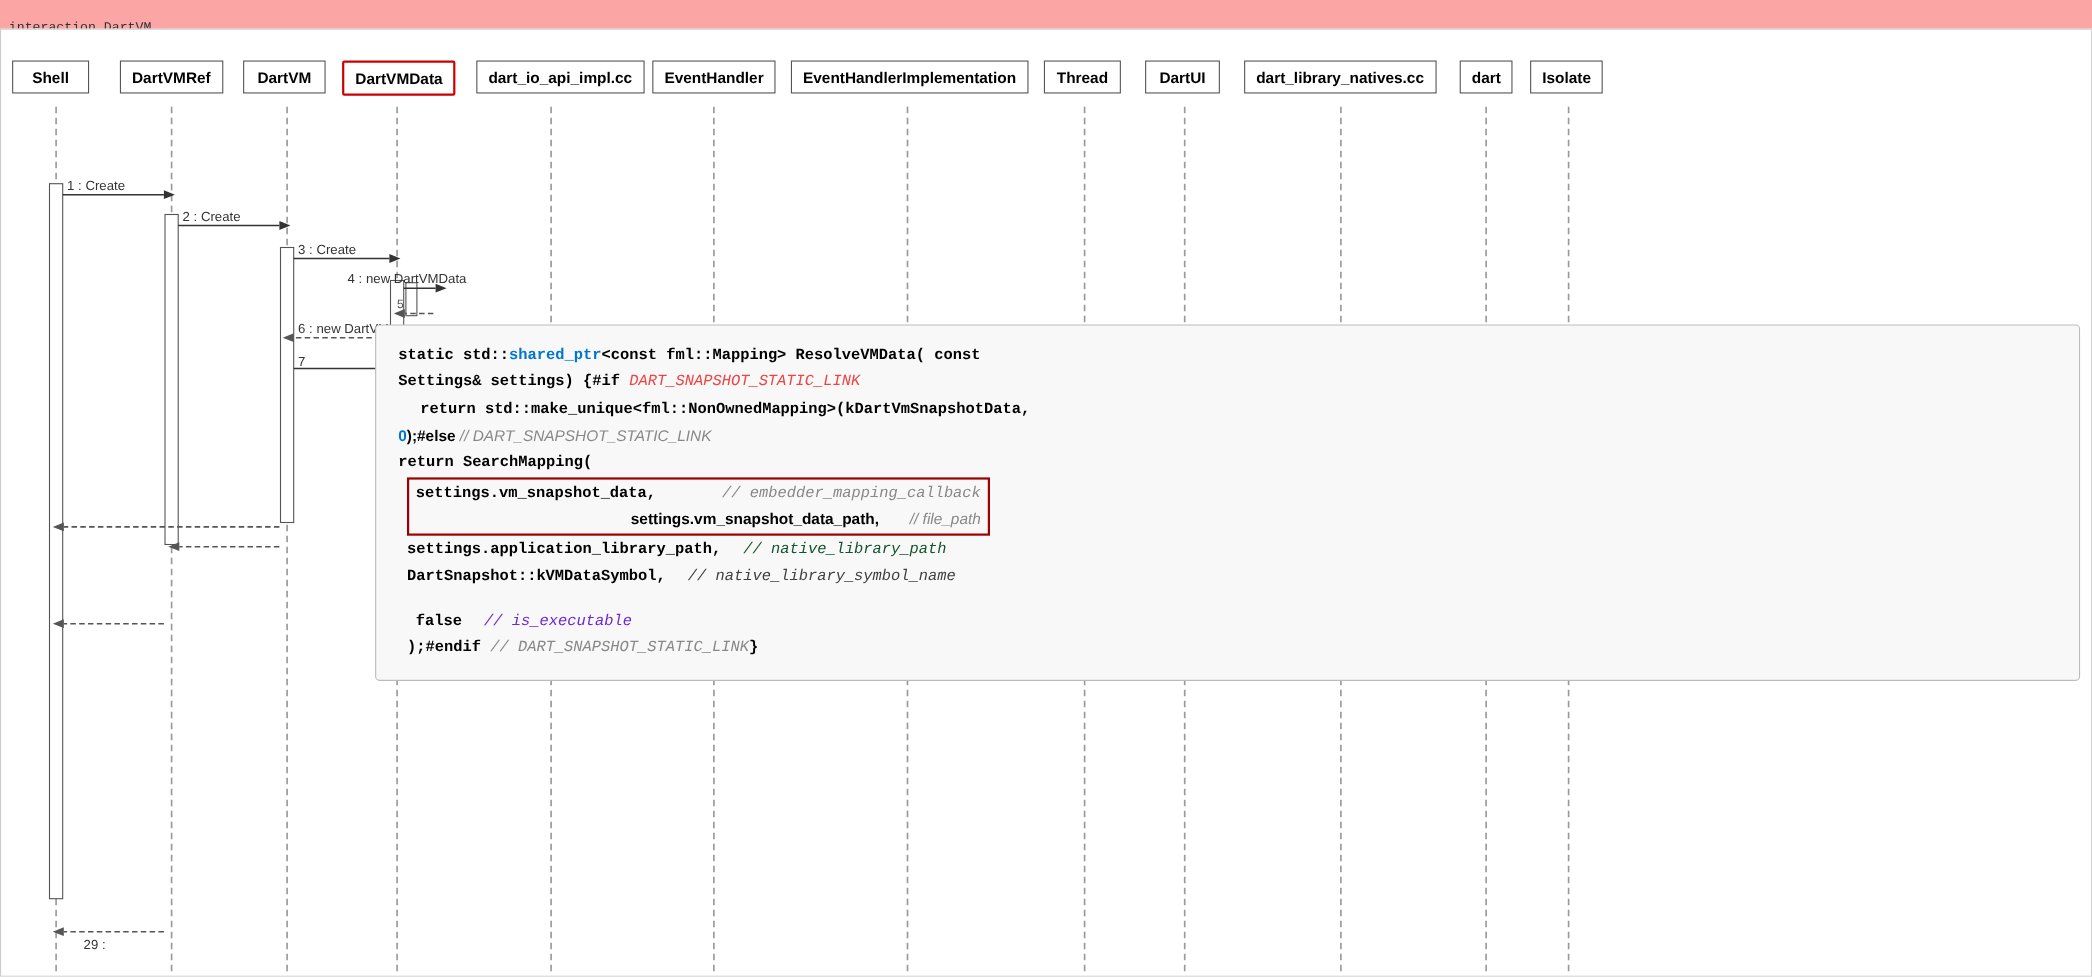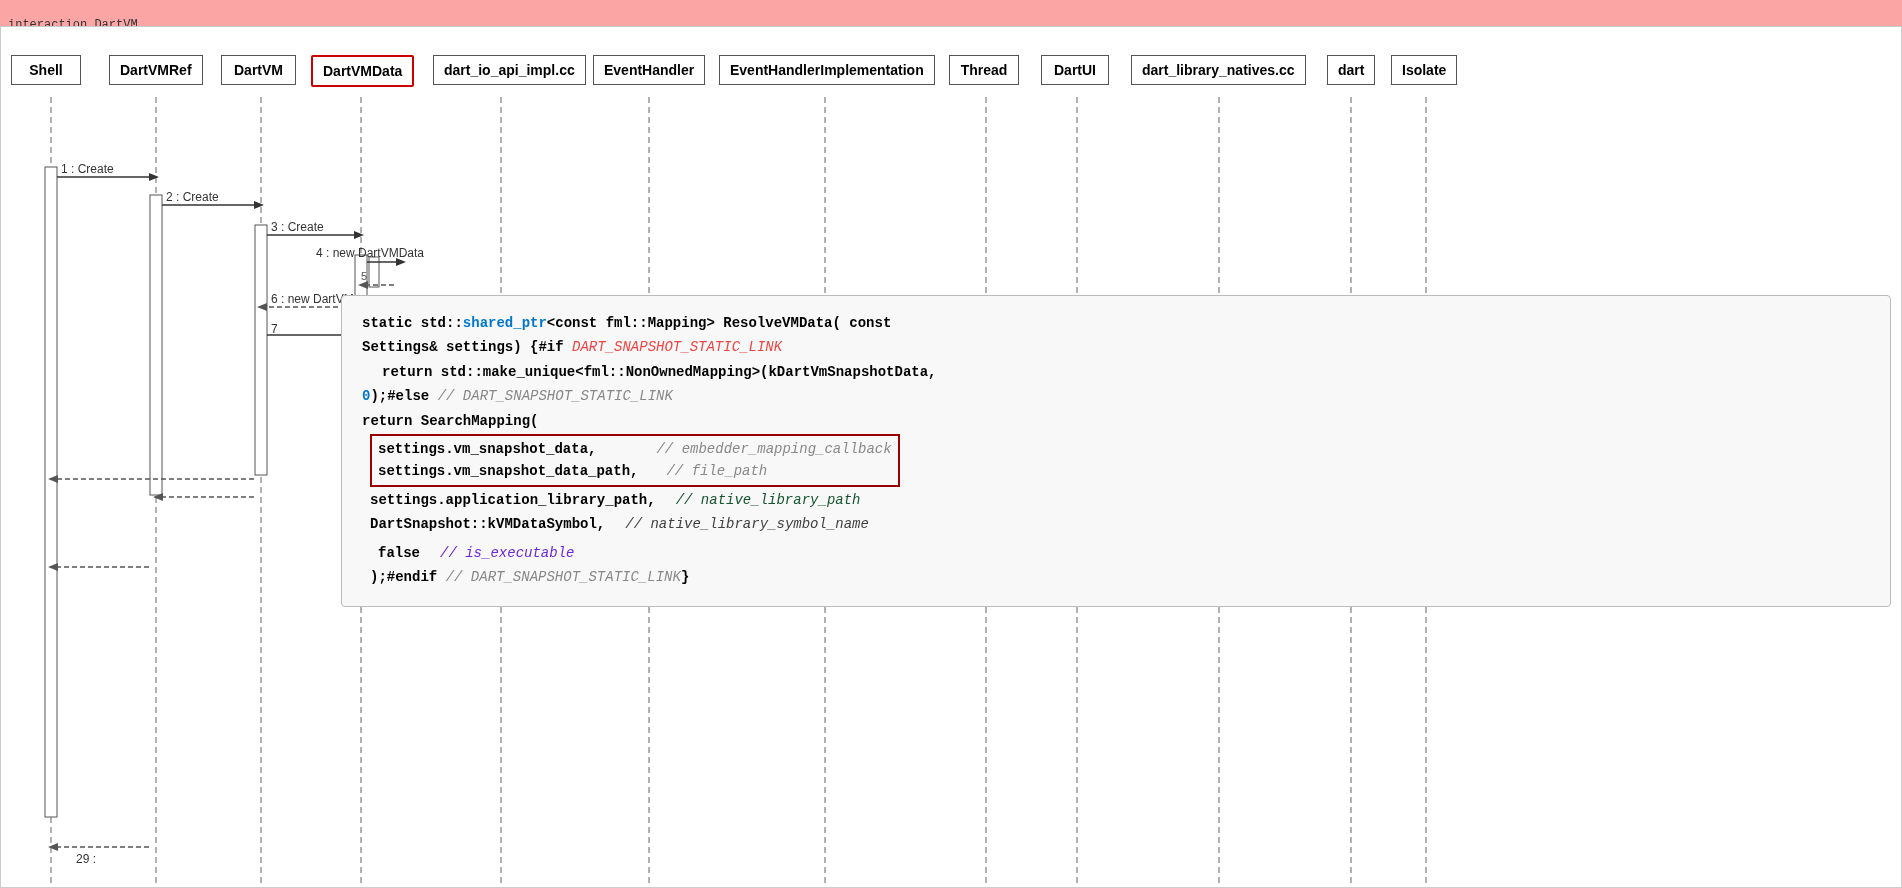--- a/index.html
+++ b/index.html
@@ -213,43 +213,43 @@
   <div class="code-popup">
     <div style="font-family: 'Courier New', monospace; margin-bottom:2px;">
       <span style="font-weight:bold;">static  std::</span><span style="color:#0077cc; font-weight:bold;">shared_ptr</span><span style="font-weight:bold;">&lt;const  fml::Mapping&gt;  ResolveVMData(        const</span>
     </div>
     <div style="font-family: 'Courier New', monospace; margin-bottom:2px;">
       <span style="font-weight:bold;">Settings&amp; settings) {</span><span style="font-weight:bold;">#if </span><span style="color:#ef4444; font-style:italic;">DART_SNAPSHOT_STATIC_LINK</span>
     </div>
     <div style="font-family: 'Courier New', monospace; margin-bottom:2px;">
       <span style="font-weight:bold;margin-left:20px;">        return    std::make_unique&lt;fml::NonOwnedMapping&gt;(kDartVmSnapshotData,</span>
     </div>
-    <div style="font-family: Liberation Mono, monospace; margin-bottom:2px;">
+    <div style="font-family: Liberation Sans, sans-serif; margin-bottom:2px;">
       <span style="color:#0077cc; font-weight:bold;">0</span><span style="font-weight:bold;">);</span><span style="font-weight:bold;">#else  </span><span style="color:#888; font-style:italic;">// DART_SNAPSHOT_STATIC_LINK</span>
     </div>
     <div style="font-family: 'Courier New', monospace; margin-bottom:2px;">
       <span style="font-weight:bold;">    return SearchMapping(</span>
     </div>
     
     <div style="border: 2px solid #990000; display:inline-block; padding: 2px 6px; margin-bottom:2px; margin-left: 8px;">
       <div style="font-family: 'Courier New', monospace; display:flex; gap: 60px;">
         <span style="font-weight:bold;">settings.vm_snapshot_data,</span>
         <span style="color:#888; font-style:italic;">// embedder_mapping_callback</span>
       </div>
-      <div style="font-family: Liberation Mono, monospace; display:flex; gap: 28px;">
+      <div style="font-family: Liberation Sans, sans-serif; display:flex; gap: 28px; justify-content: flex-end;">
         <span style="font-weight:bold;">settings.vm_snapshot_data_path,</span>
         <span style="color:#888; font-style:italic;">// file_path</span>
       </div>
     </div>
     <br>
     <div style="font-family: 'Courier New', monospace; margin-bottom:2px; display:flex; gap: 20px; margin-left: 8px;">
       <span style="font-weight:bold;">        settings.application_library_path,  </span>
       <span style="color:#14532d; font-style:italic;">// native_library_path</span>
     </div>
-    <div style="font-family: 'Courier New', monospace; margin-bottom:6px; display:flex; gap: 20px; margin-left: 8px; align-items: center;">
+    <div style="font-family: 'Courier New', monospace; margin-bottom:18px; display:flex; gap: 20px; margin-left: 8px; align-items: center;">
       <span style="font-weight:bold;">        DartSnapshot::kVMDataSymbol,         </span>
       <span style="color:#404040; font-style:italic;">// native_library_symbol_name</span>
     </div>
     <div style="font-family: 'Courier New', monospace; margin-bottom:2px; display:flex; gap: 20px; margin-left: 16px; align-items: center;">
       <span style="font-weight:bold;">        false                                </span>
       <span style="color:#6d28d9; font-style:italic;">// is_executable</span>
     </div>
     <div style="font-family: 'Courier New', monospace; margin-bottom:2px; margin-left: 8px;">
       <span style="font-weight:bold;">    );</span><span style="font-weight:bold;">#endif  </span><span style="color:#888; font-style:italic;">// DART_SNAPSHOT_STATIC_LINK</span><span style="font-weight:bold;">}</span>
     </div>

